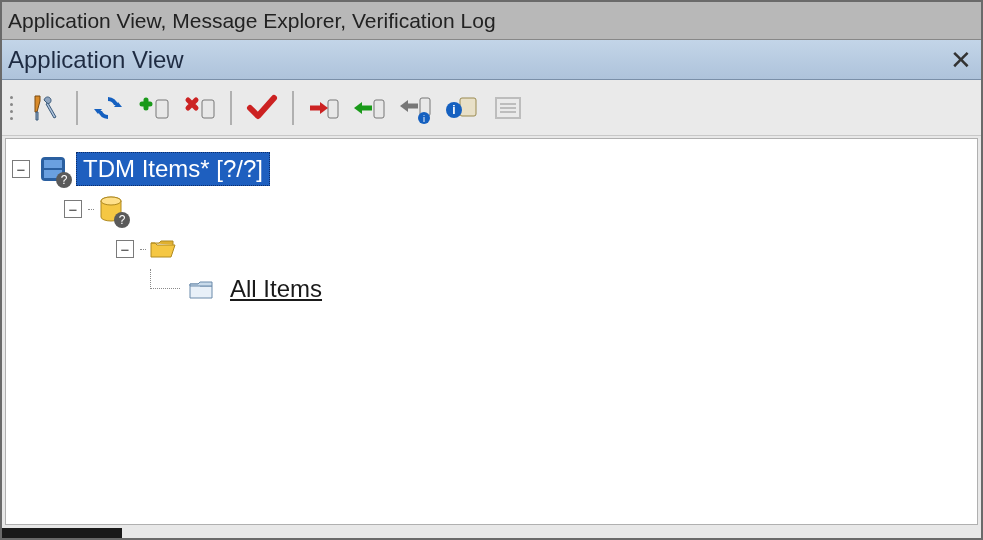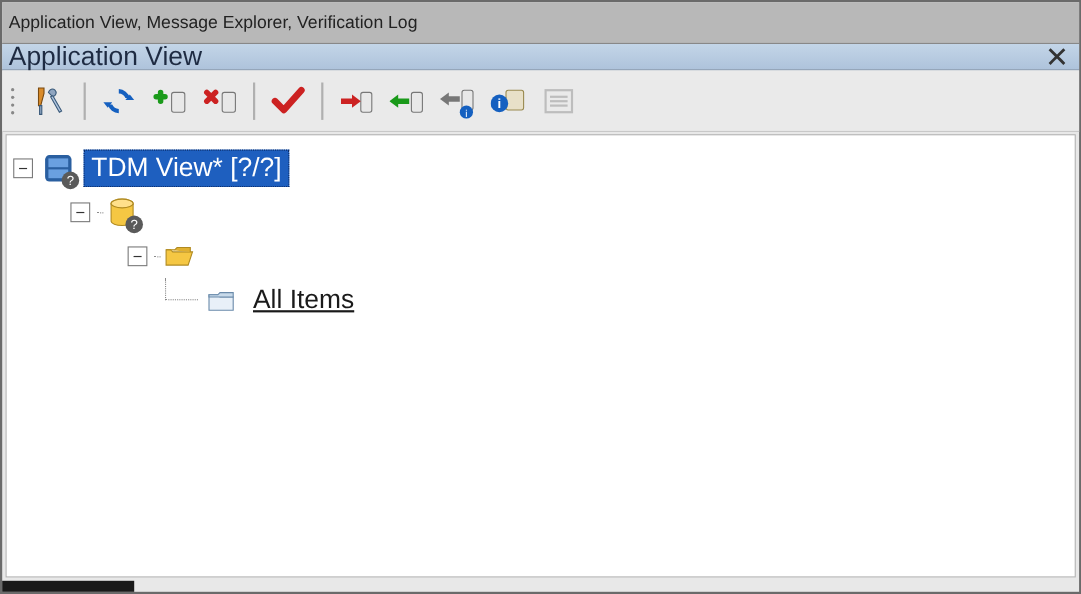--- a/index.html
+++ b/index.html
@@ -17,28 +17,28 @@
   height: 540px;
   border: 2px solid #6a6a6a;
   background: #e8e8e8;
   display: flex;
   flex-direction: column;
 }
 .tab-strip {
   background: #b8b8b8;
   border-bottom: 1px solid #888;
   padding: 3px 6px 3px 6px;
-  font-size: 16px;
+  font-size: 21px;
   color: #222;
   height: 38px;
   display: flex;
   align-items: center;
 }
 .panel-title-bar {
-  height: 24px;
+  height: 40px;
   background: linear-gradient(to bottom, #c3d5e8 0%, #aec3db 100%);
   border-bottom: 1px solid #7a8fa8;
   display: flex;
   align-items: center;
   justify-content: space-between;
   padding: 0 6px;
   font-size: 24px;
   color: #1e2b42;
 }
 .close-btn {
@@ -279,21 +279,21 @@
     <div class="tree-node" style="padding-left:0;">
       <div class="expander">−</div>
       <div class="tree-icon-slot">
         <svg class="tico" viewBox="0 0 28 28">
           <rect x="2" y="2" width="24" height="24" rx="4" fill="#2a5fa0"></rect>
           <rect x="5" y="5" width="18" height="8" fill="#6aa0e0"></rect>
           <rect x="5" y="15" width="18" height="8" fill="#6aa0e0"></rect>
         </svg>
         <span class="badge-q">?</span>
       </div>
-      <span class="node-label selected">TDM View* [?/?]</span>
+      <span class="node-label selected">TDM Items* [?/?]</span>
     </div>
 
     <div class="tree-node" style="padding-left:52px;">
       <div class="expander">−</div>
       <div style="width:6px;border-top:1px dotted #8a8a8a;"></div>
       <div class="tree-icon-slot">
         <svg class="tico" viewBox="0 0 28 28">
           <ellipse cx="14" cy="6" rx="10" ry="4" fill="#f5c743" stroke="#b08a20"></ellipse>
           <path d="M4 6 L4 22 A10 4 0 0 0 24 22 L24 6" fill="#f5c743" stroke="#b08a20"></path>
           <ellipse cx="14" cy="6" rx="10" ry="4" fill="#ffe08a" stroke="#b08a20"></ellipse>

